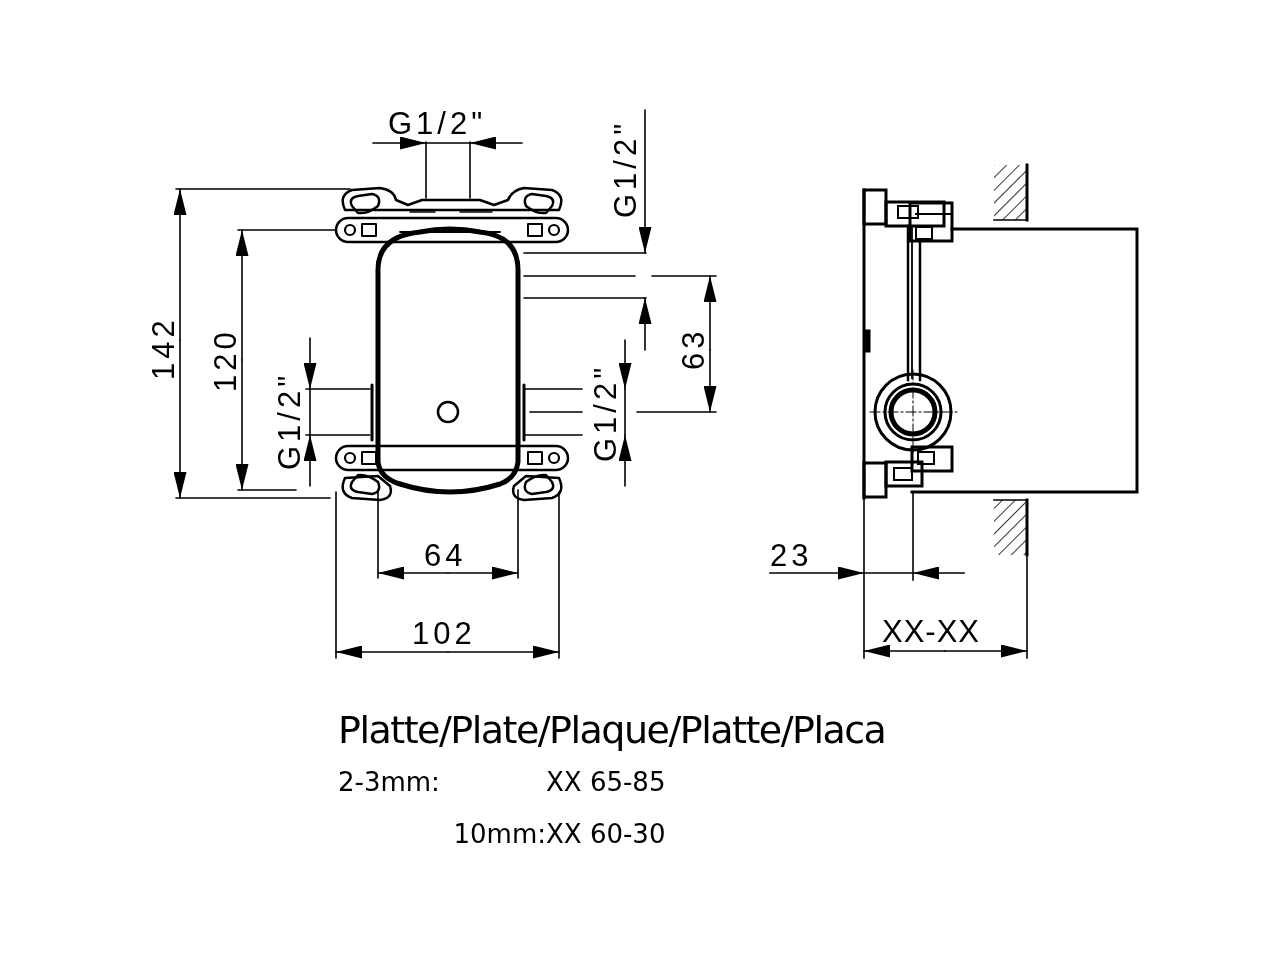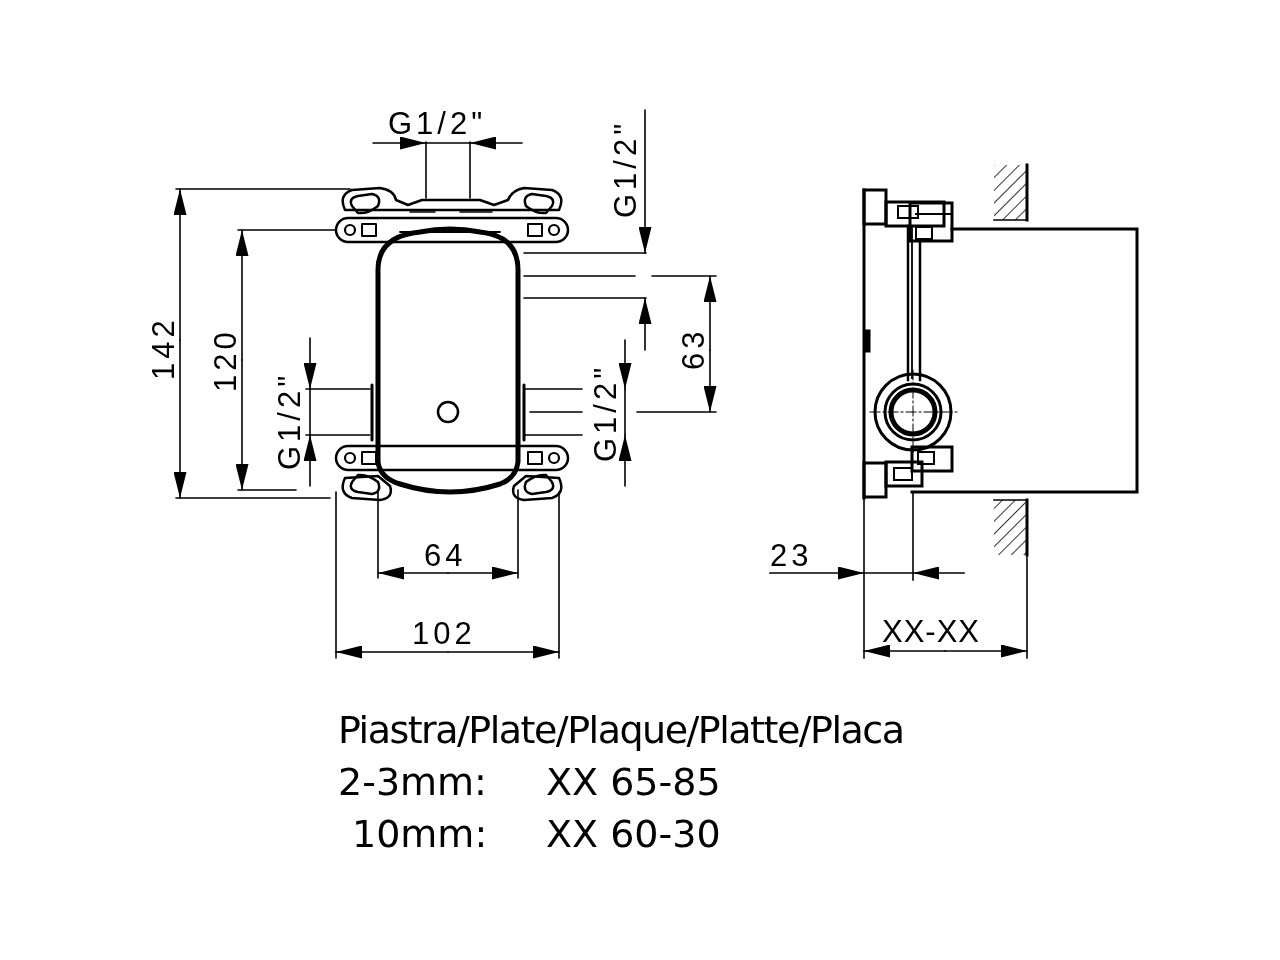--- a/index.html
+++ b/index.html
@@ -2,23 +2,23 @@
 <html><head>
   <meta charset="utf-8">
   <style>
     html, body { margin: 0; padding: 0; background: #ffffff; }
     body { width: 1280px; height: 960px; position: relative; overflow: hidden; }
     #drawing { position: absolute; left: 0; top: 0; width: 1280px; height: 960px; }
     .dim-text { font-family: "Liberation Sans", sans-serif; font-size: 31px; fill: #000; letter-spacing: 4px; }
     .dim-text-tight { font-family: "Liberation Sans", sans-serif; font-size: 31px; fill: #000; letter-spacing: 1px; }
     .legend { position: absolute; left: 338px; top: 704px; font-family: "DejaVu Sans", sans-serif; color: #000; }
     .legend-title { font-size: 38px; line-height: 52px; letter-spacing: -1.5px; white-space: nowrap; }
-    .legend-row { font-size: 38px; line-height: 52px; white-space: nowrap; display: flex; }
+    .legend-row { font-size: 26px; line-height: 52px; white-space: nowrap; display: flex; }
     .legend-key { display: inline-block; width: 208px; }
-    .legend-key.indent { padding-left: 14px; width: 194px; }
+    .legend-key.indent { padding-left: 14px; width: 194px; text-align: right; }
     .legend-val { display: inline-block; text-align: center; }
   </style>
 </head>
 <body>
 
 <svg id="drawing" viewBox="0 0 1280 960" xmlns="http://www.w3.org/2000/svg">
   <defs>
     <marker id="arr" viewBox="0 0 20 10" refX="20" refY="5" markerWidth="26" markerHeight="13" markerUnits="userSpaceOnUse" orient="auto-start-reverse">
       <path d="M0,0 L20,5 L0,10 z" fill="#000"></path>
     </marker>
@@ -171,21 +171,21 @@
 
     <line x1="945" y1="651" x2="864" y2="651" stroke-width="1.6" marker-end="url(#arr)"></line>
     <line x1="945" y1="651" x2="1027" y2="651" stroke-width="1.6" marker-end="url(#arr)"></line>
   </g>
 
   <text class="dim-text" x="770" y="566">23</text>
   <text class="dim-text-tight" x="882" y="642">XX-XX</text>
 </svg>
 
 <div class="legend">
-  <div class="legend-title">Piastra/Plate/Plaque/Platte/Placa</div>
+  <div class="legend-title">Platte/Plate/Plaque/Platte/Placa</div>
   <div class="legend-row">
     <span class="legend-key">2-3mm:</span>
     <span class="legend-val">XX 65-85</span>
   </div>
   <div class="legend-row">
     <span class="legend-key indent">10mm:</span>
     <span class="legend-val">XX 60-30</span>
   </div>
 </div>
 

